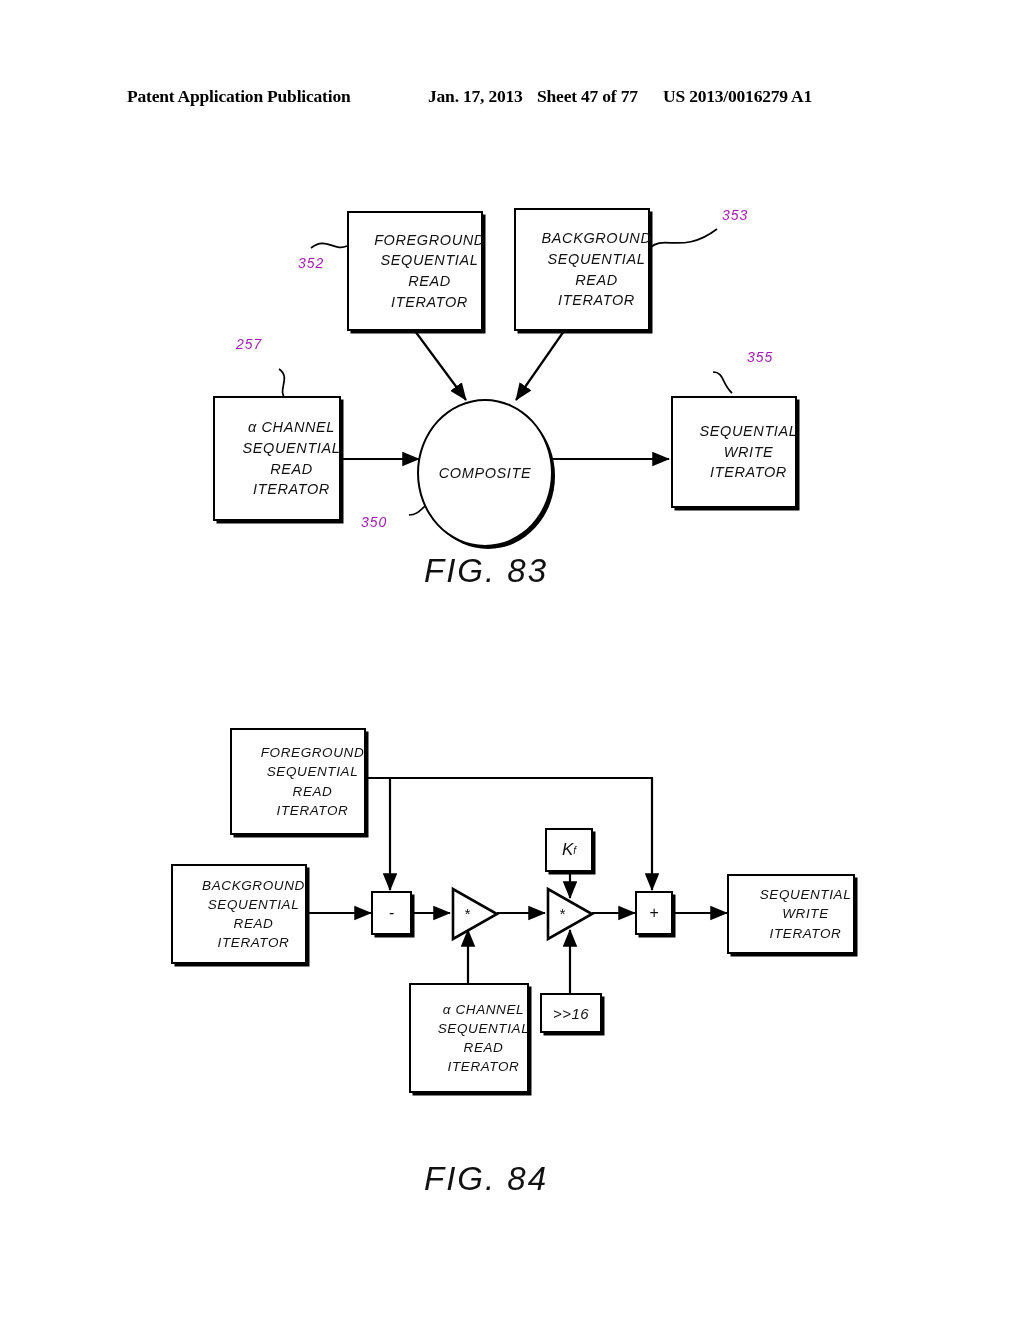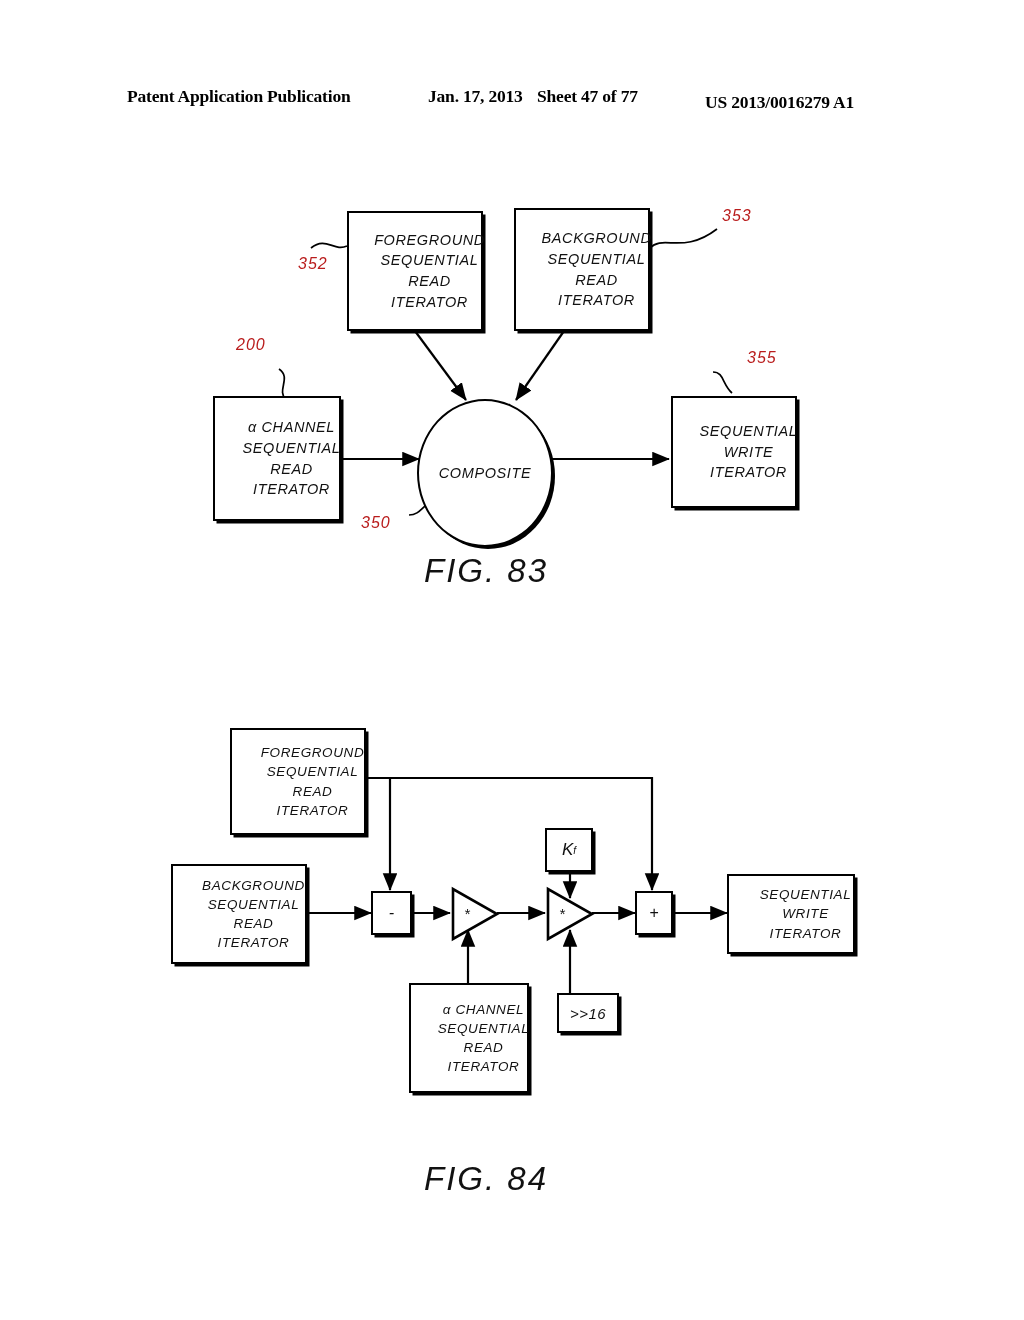--- a/index.html
+++ b/index.html
@@ -27,21 +27,21 @@
     align-items: baseline;
     font-family: "Liberation Serif", serif;
     font-weight: bold;
     font-size: 17.5px;
     letter-spacing: -0.2px;
     white-space: nowrap;
   }
   #page-header .h-pub   { position: absolute; left: 127px; }
   #page-header .h-date  { position: absolute; left: 428px; }
   #page-header .h-sheet { position: absolute; left: 537px; }
-  #page-header .h-num   { position: absolute; left: 705px; margin-top: 6px; }
+  #page-header .h-num   { position: absolute; left: 663px; }
 
   
   .fig-canvas {
     position: absolute;
     left: 0;
     top: 0;
     width: 1024px;
     height: 1320px;
     pointer-events: none;
   }
@@ -115,23 +115,23 @@
     font-size: 15px;
     font-family: "Liberation Sans", sans-serif;
     color: #111;
   }
 
   
   .refnum {
     position: absolute;
     font-style: italic;
     font-family: "Liberation Sans", sans-serif;
-    font-size: 16px;
+    font-size: 14px;
     letter-spacing: 1px;
-    color: #b91c1c;
+    color: #a21caf;
     white-space: nowrap;
   }
 
   
   .figcap {
     position: absolute;
     font-style: italic;
     font-family: "Liberation Sans", sans-serif;
     font-size: 33px;
     letter-spacing: 2px;
@@ -217,21 +217,21 @@
 </div>
 
 <div class="dbox t14" style="left:671px; top:396px; width:126px; height:112px;">
   <span>SEQUENTIAL</span>
   <span>WRITE</span>
   <span>ITERATOR</span>
 </div>
 
 <div class="refnum" style="left:266px; top:255px;margin-left:32px;">352</div>
 <div class="refnum" style="left:722px; top:207px;">353</div>
-<div class="refnum" style="left:236px; top:336px;">200</div>
+<div class="refnum" style="left:236px; top:336px;">257</div>
 <div class="refnum" style="left:361px; top:514px;">350</div>
 <div class="refnum" style="left:747px; top:349px;">355</div>
 
 <div class="figcap" style="left:424px; top:552px;text-align:right;">FIG. 83</div>
 
 <div class="dbox t13" style="left:230px; top:728px; width:136px; height:107px;">
   <span>FOREGROUND</span>
   <span>SEQUENTIAL</span>
   <span>READ</span>
   <span>ITERATOR</span>
@@ -263,21 +263,21 @@
 
 <div class="opbox sym" style="left:635px; top:891px; width:38px; height:44px;">
   <span>+</span>
 </div>
 
 <div class="opbox kbox" style="left:545px; top:828px; width:48px; height:44px;">
   <span>K</span>
     <sub>f</sub>
 </div>
 
-<div class="opbox shift" style="left:557px; top:993px; width:62px; height:40px;">
+<div class="opbox shift" style="left:540px; top:993px; width:62px; height:40px;">
   <span>&gt;&gt;16</span>
 </div>
 
 <div class="tri-wrap" style="left:450px; top:886px; width:50px; height:56px;">
   <svg width="50" height="56" viewBox="0 0 50 56">
     <polygon points="3,3 3,53 47,28" fill="#fff" stroke="#000" stroke-width="2.6" stroke-linejoin="miter"></polygon>
   </svg>
   <span class="tri-sym" style="left:14px; top:19px;">*</span>
 </div>
 

